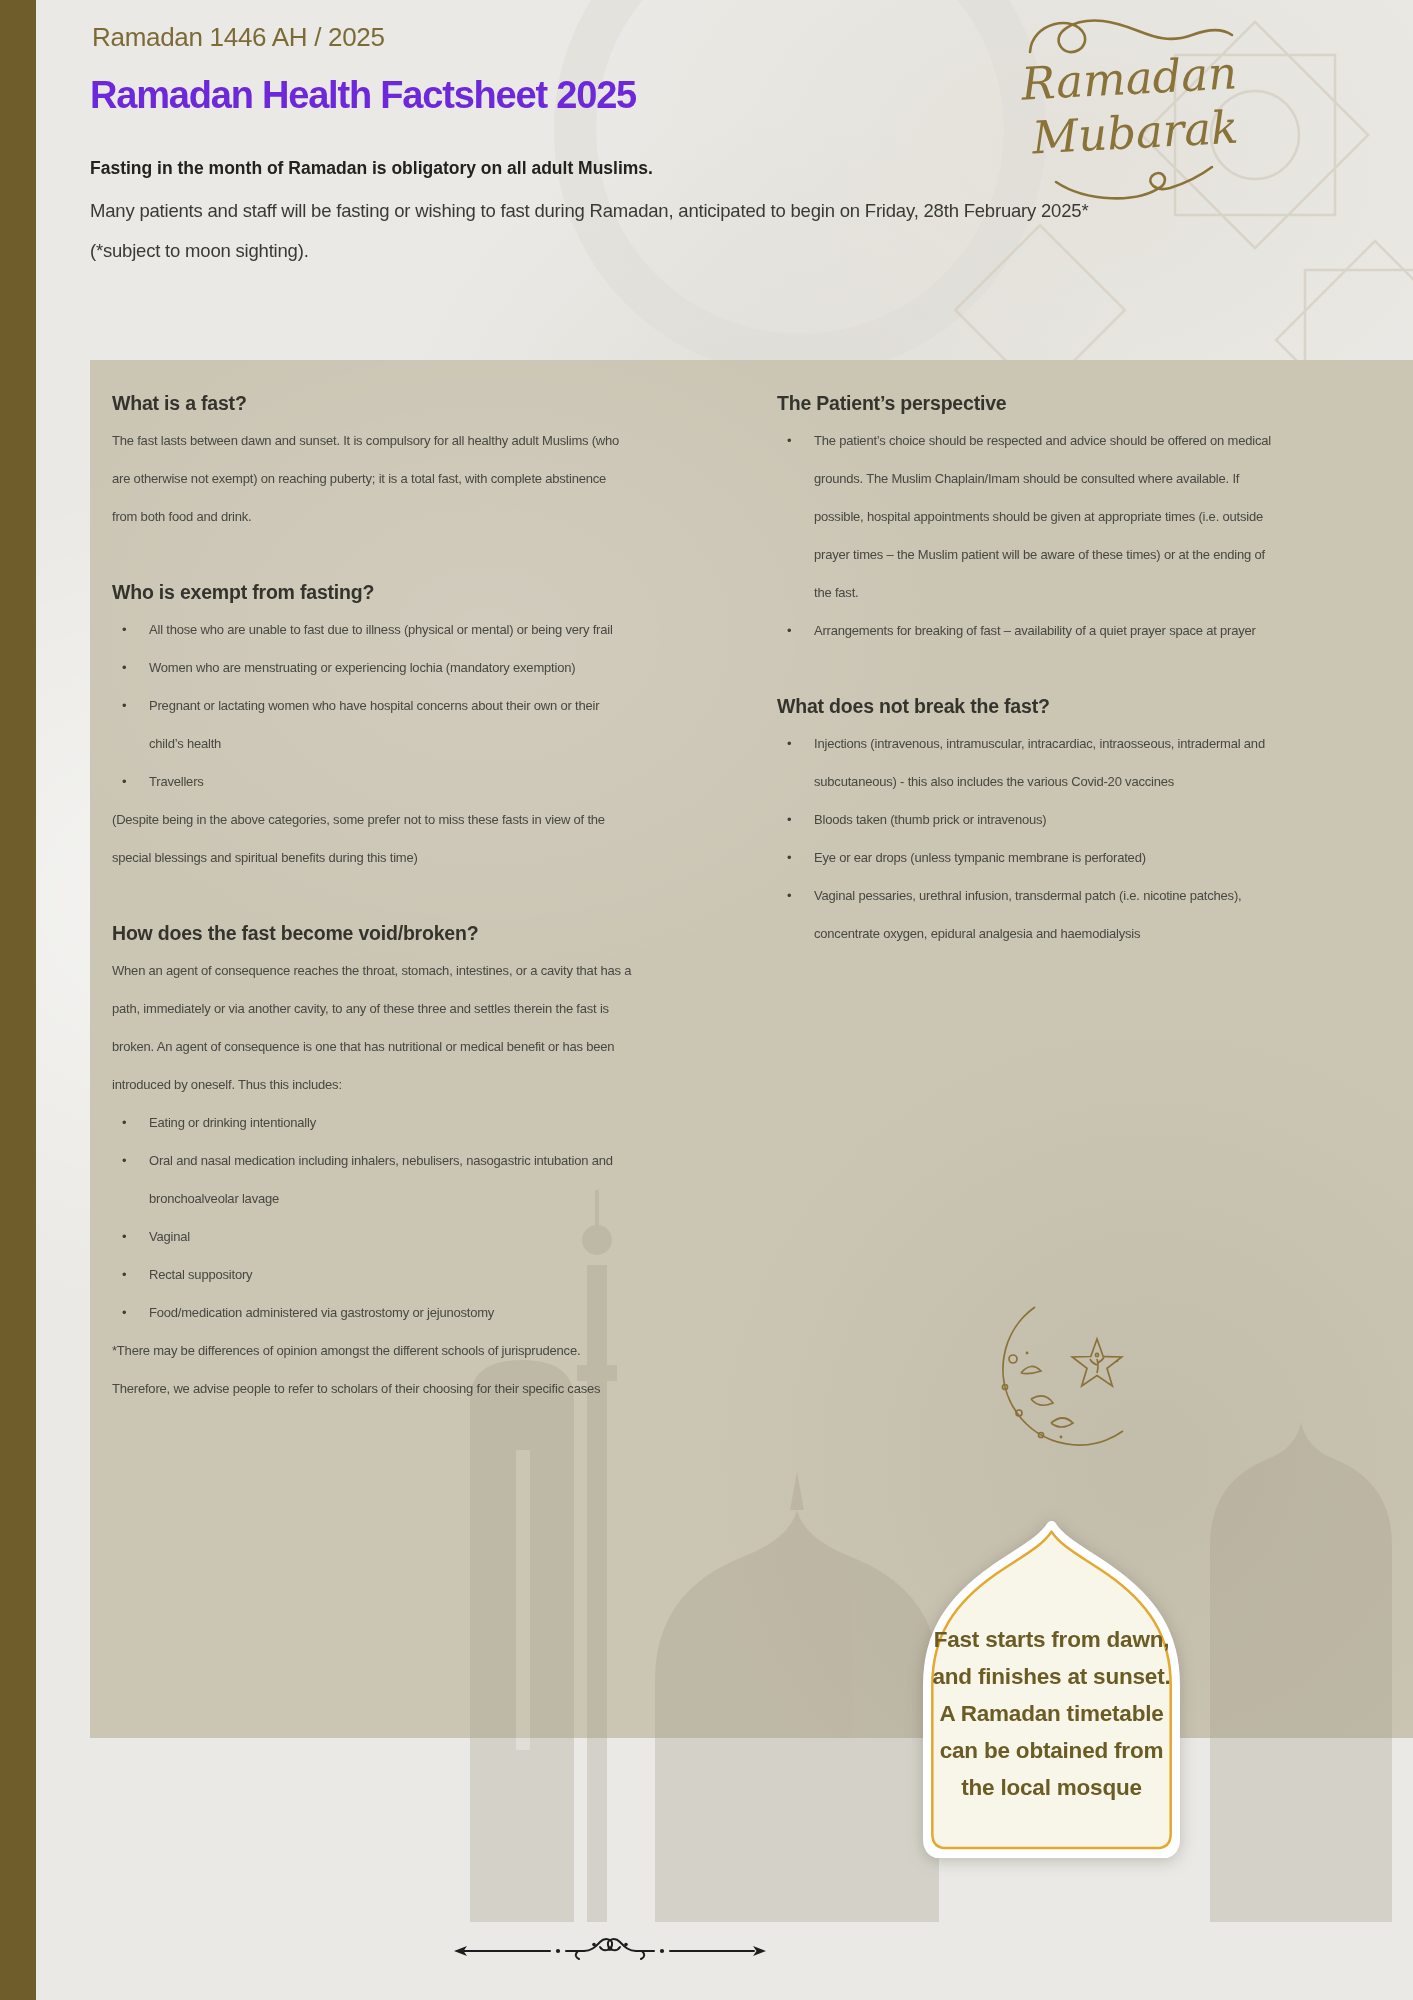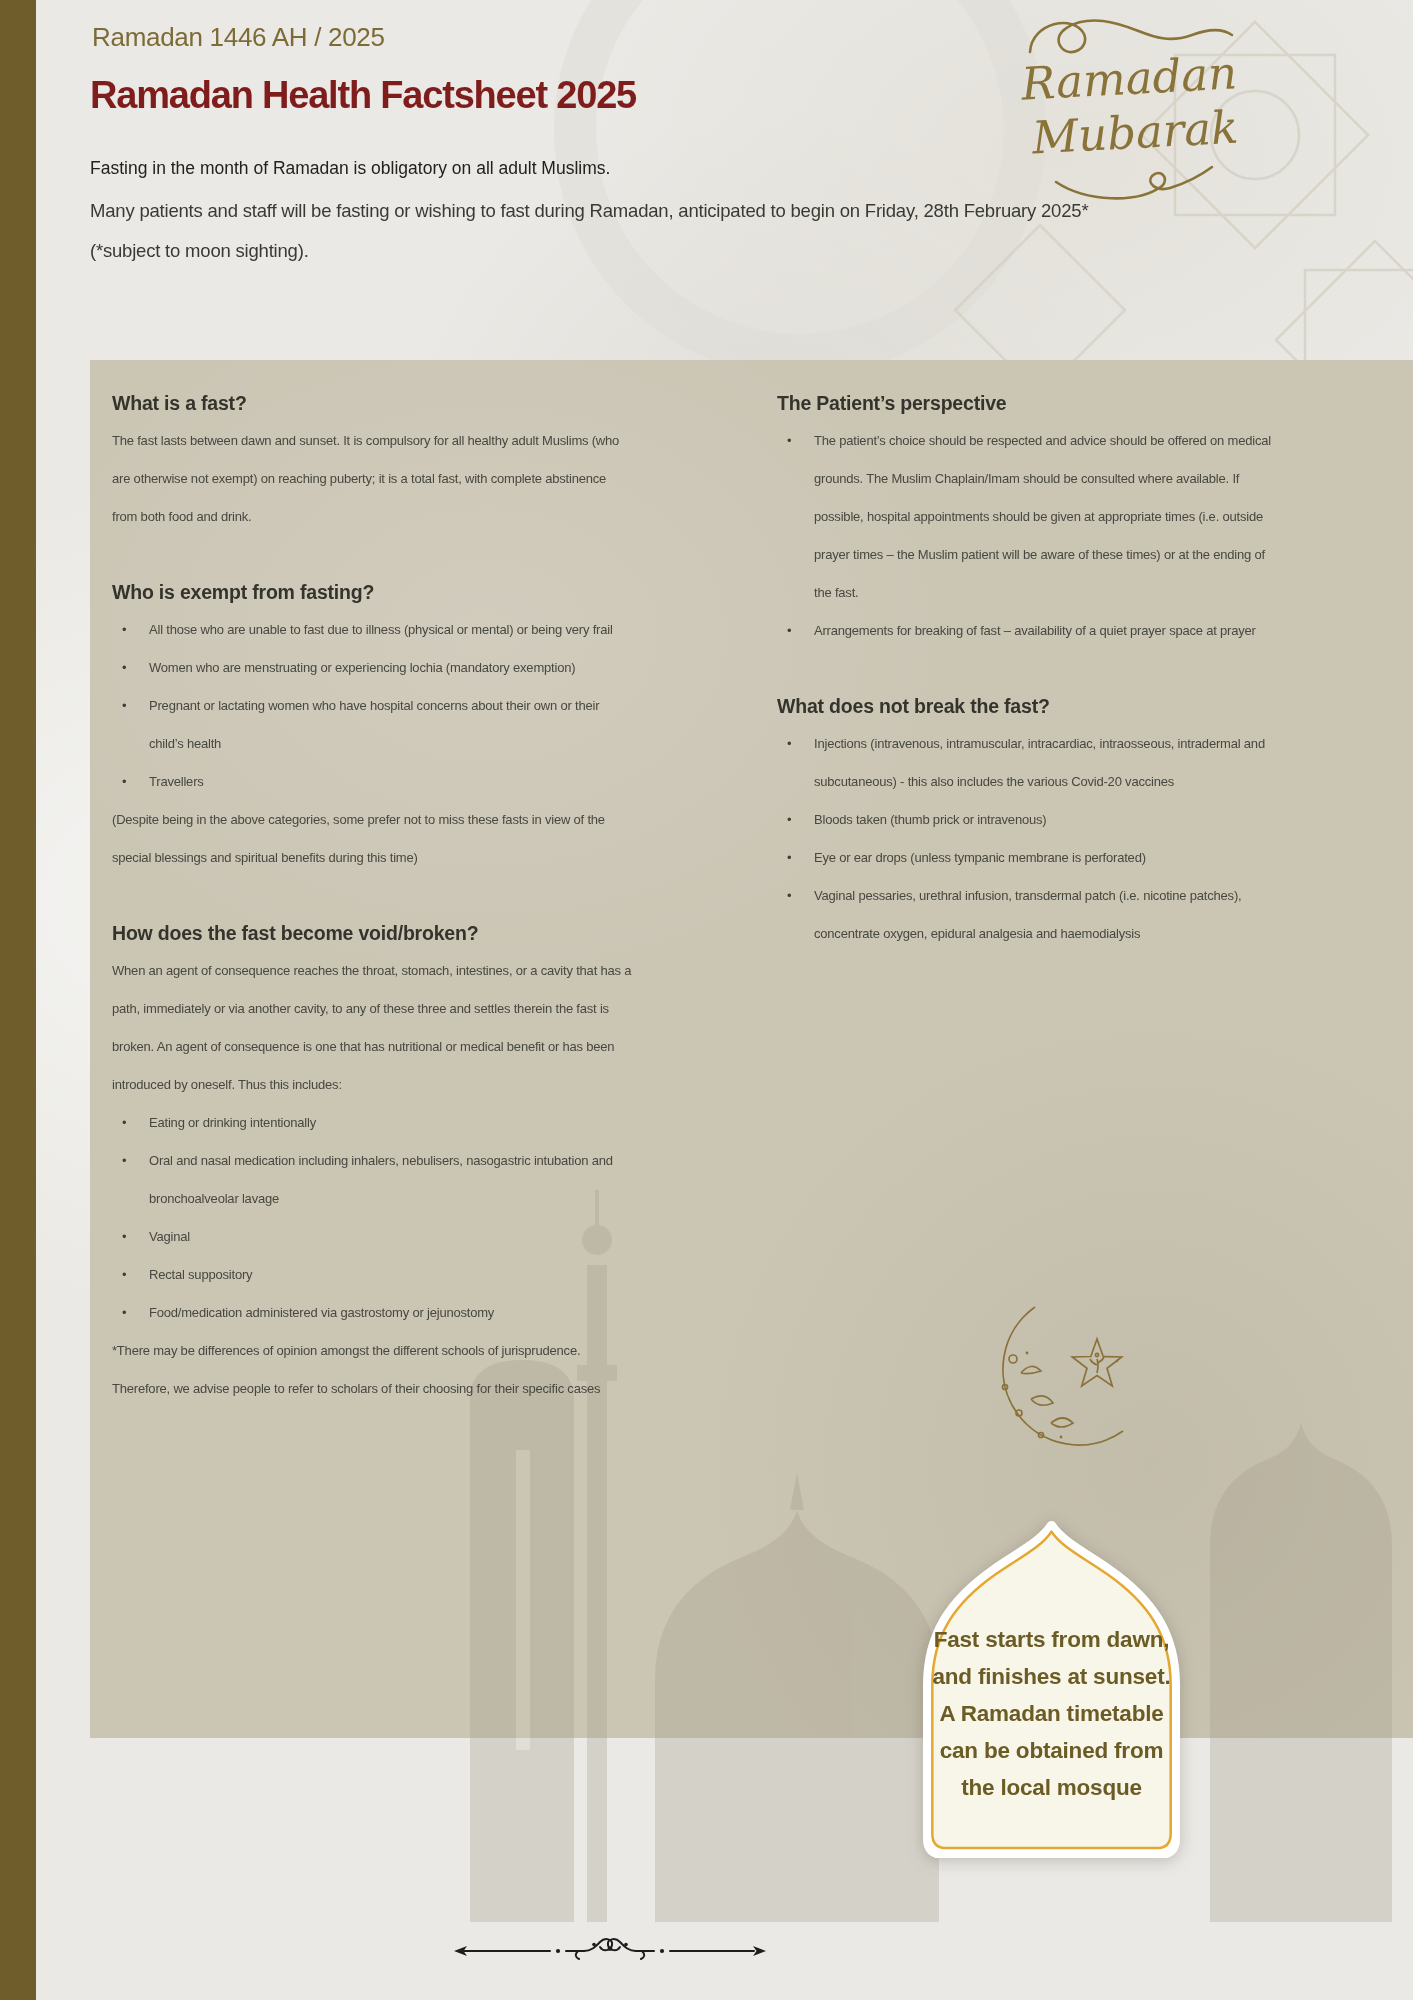--- a/index.html
+++ b/index.html
@@ -8,24 +8,24 @@
     background-color:#eae9e5;
     background-image:
       radial-gradient(700px 500px at 75% 8%, rgba(223,219,209,.55), rgba(223,219,209,0) 70%),
       radial-gradient(900px 700px at 15% 45%, rgba(255,255,255,.5), rgba(255,255,255,0) 60%),
       radial-gradient(600px 600px at 55% 25%, rgba(214,211,203,.5), rgba(214,211,203,0) 65%);
     font-family:"Liberation Sans", sans-serif;
   }
   .bg-art{position:absolute;left:0;top:0;z-index:0;}
   .stripe{position:absolute;left:0;top:0;width:36px;height:100%;background:#6f5e2c;z-index:5;}
   .kicker{position:absolute;left:92px;top:22px;font-size:26px;letter-spacing:-.3px;color:#7c6b35;z-index:4;}
-  .title{position:absolute;left:90px;top:74px;margin:0;font-size:38px;font-weight:700;letter-spacing:-1.2px;color:#7f1d1d;z-index:4;text-align:center;}
+  .title{position:absolute;left:90px;top:74px;margin:0;font-size:38px;font-weight:700;letter-spacing:-1.2px;color:#6d28d9;z-index:4;text-align:center;}
   .logo{position:absolute;left:1018px;top:6px;z-index:4;}
   .intro{position:absolute;left:90px;top:158px;width:1040px;z-index:4;}
-  .intro-bold{margin:0 0 12px;font-size:17.5px;font-weight:400;color:#22221e;}
+  .intro-bold{margin:0 0 12px;font-size:17.5px;font-weight:700;color:#22221e;}
   .intro-text{margin:0;font-size:18.5px;line-height:40px;color:#3a3a35;letter-spacing:-.2px;}
   .content-box{
     position:absolute;left:90px;top:360px;width:1323px;height:1378px;z-index:1;
     background-color:#cbc5b4;
     background-image:
       radial-gradient(800px 600px at 30% 20%, rgba(255,255,255,.12), transparent 60%),
       radial-gradient(700px 700px at 80% 80%, rgba(120,112,92,.10), transparent 65%);
   }
   .sil{position:absolute;left:0;top:0;}
   .col{position:absolute;top:24px;z-index:2;}

